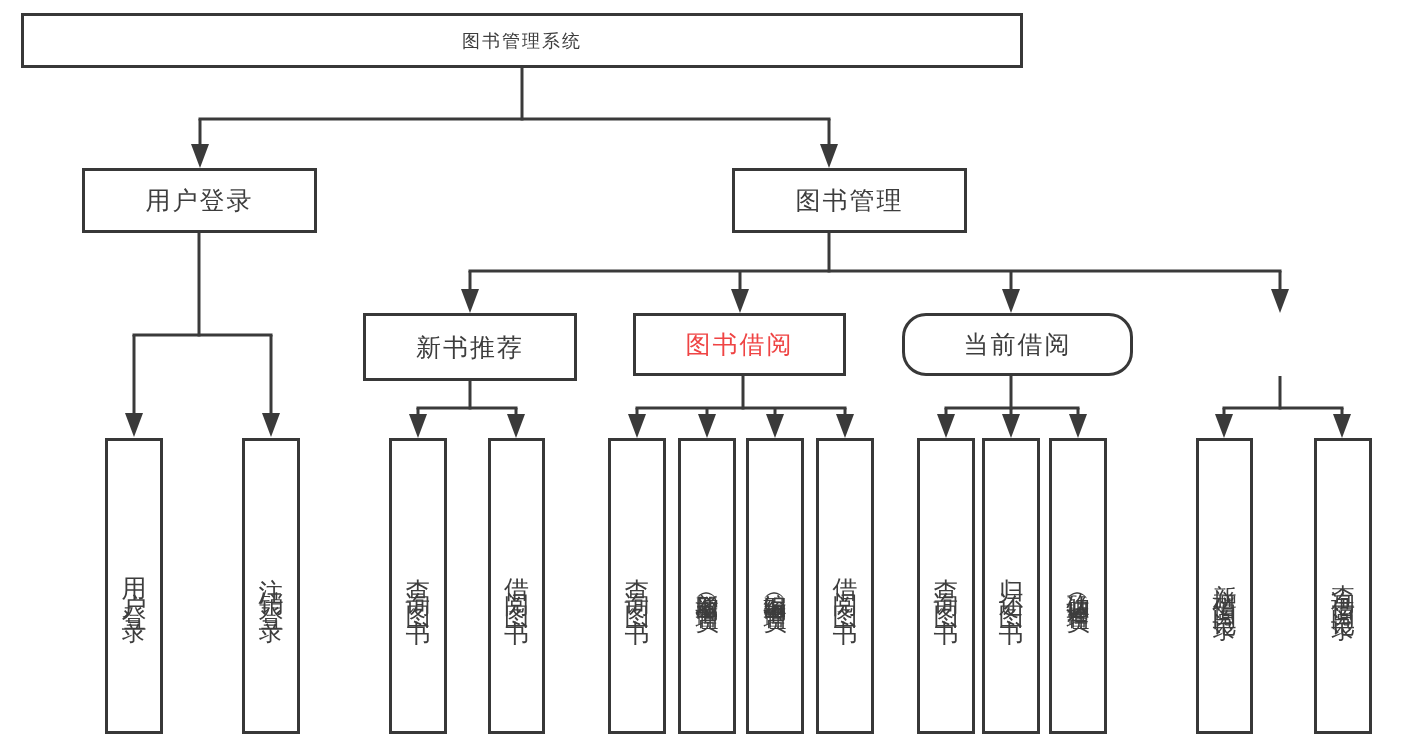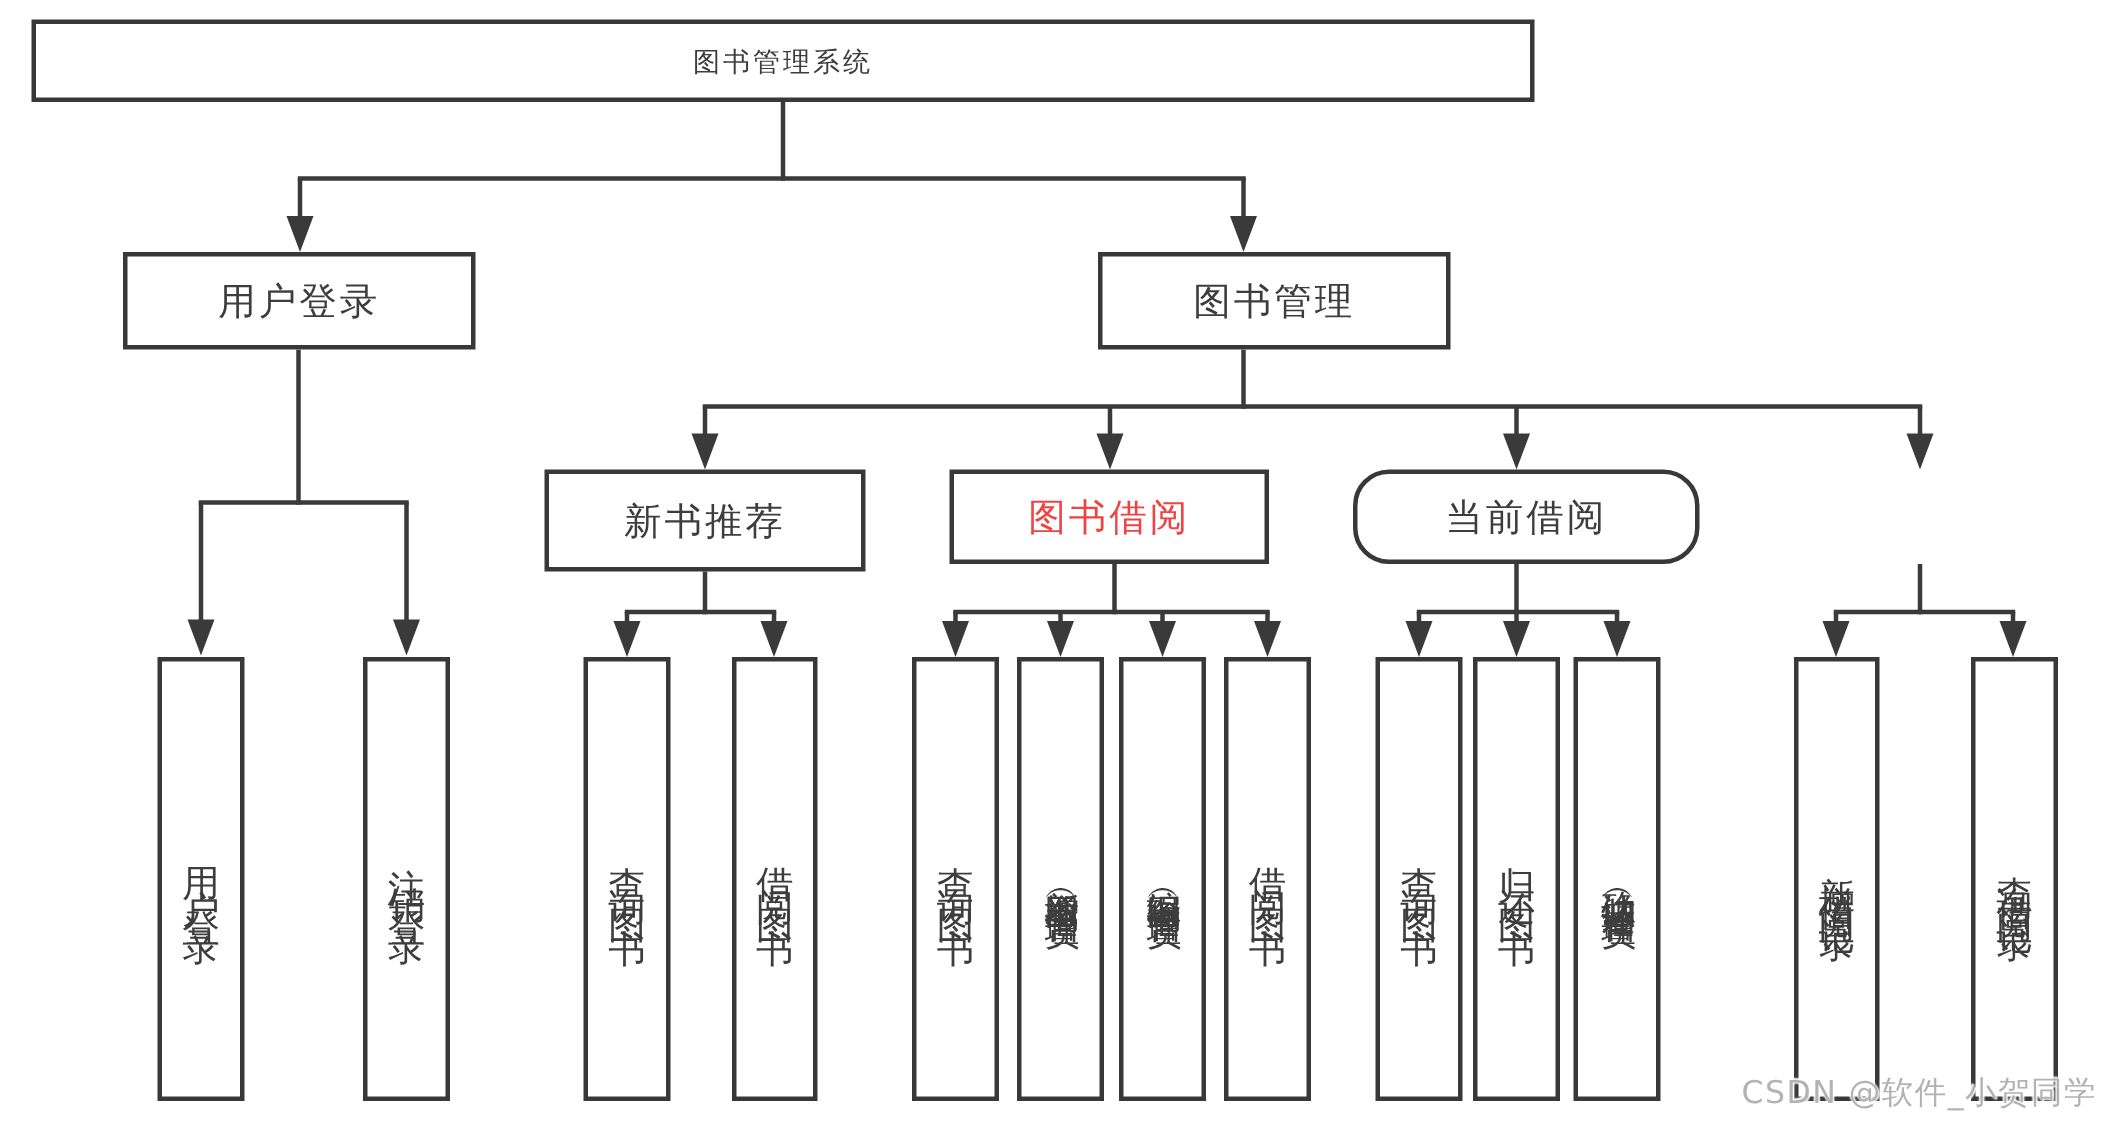--- a/index.html
+++ b/index.html
@@ -160,15 +160,14 @@
   <div class="node" style="left: 1049px; top: 438px; width: 58px; height: 296px; border-color: rgb(56, 56, 56); color: rgb(61, 61, 61);">
     <span class="vt s9">确认归还（管理员）</span>
   </div>
   <div class="node" style="left: 1196px; top: 438px; width: 57px; height: 296px; border-color: rgb(56, 56, 56); color: rgb(61, 61, 61);">
     <span class="vt s6">新增借阅记录</span>
   </div>
   <div class="node" style="left: 1314px; top: 438px; width: 58px; height: 296px; border-color: rgb(56, 56, 56); color: rgb(61, 61, 61);">
     <span class="vt s6">查询借阅记录</span>
   </div>
 
-  <div class="watermark" style="color: rgb(179, 179, 179);">CSDN @软件_小贺同学</div>
 
 </div>
 
 </body></html>

